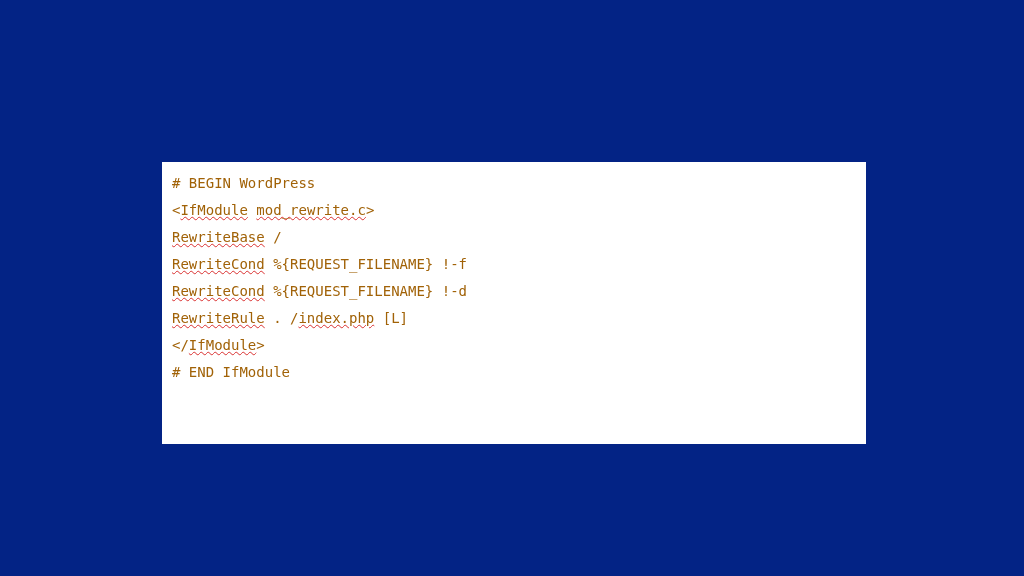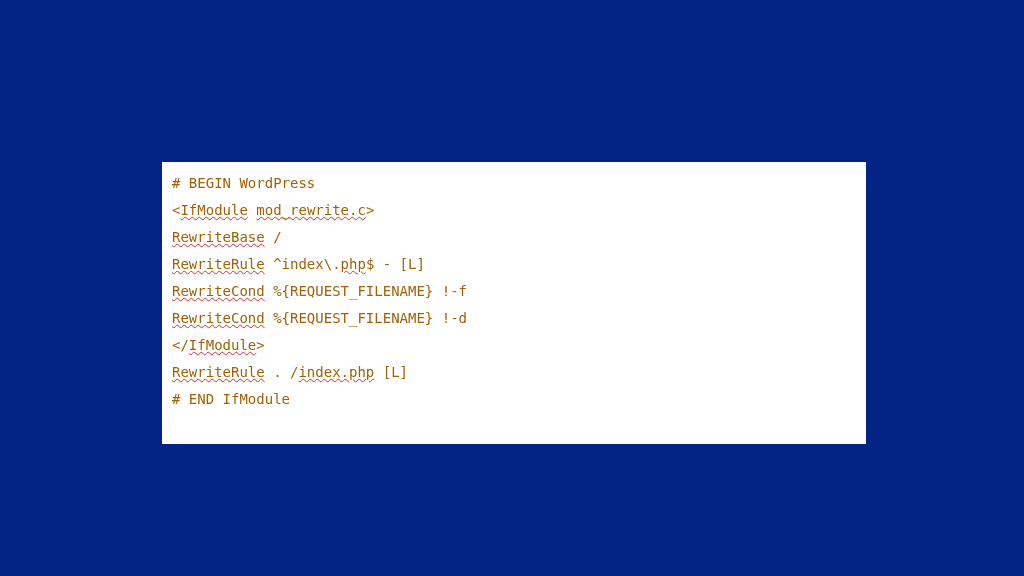--- a/index.html
+++ b/index.html
@@ -36,20 +36,19 @@
   }
 </style>
 </head>
 <body>
 
 <div class="panel">
   <div id="code-host">
       <div class="line"><span># BEGIN WordPress</span></div>
       <div class="line"><span>&lt;</span><span class="misspell">IfModule</span><span> </span><span class="misspell">mod_rewrite.c</span><span>&gt;</span></div>
       <div class="line"><span class="misspell">RewriteBase</span><span> /</span></div>
-      <div class="line"><span class="misspell">RewriteRule</span><span> ^index\.</span><span class="misspell">php</span><span>$ - [L]</span></div>
       <div class="line"><span class="misspell">RewriteCond</span><span> %{REQUEST_FILENAME} !-f</span></div>
       <div class="line"><span class="misspell">RewriteCond</span><span> %{REQUEST_FILENAME} !-d</span></div>
+      <div class="line"><span class="misspell">RewriteRule</span><span> . /</span><span class="misspell">index.php</span><span> [L]</span></div>
       <div class="line"><span>&lt;/</span><span class="misspell">IfModule</span><span>&gt;</span></div>
-      <div class="line"><span class="misspell">RewriteRule</span><span> . /</span><span class="misspell">index.php</span><span> [L]</span></div>
       <div class="line"><span># END IfModule</span></div>
     </div>
 </div>
 
 </body></html>

